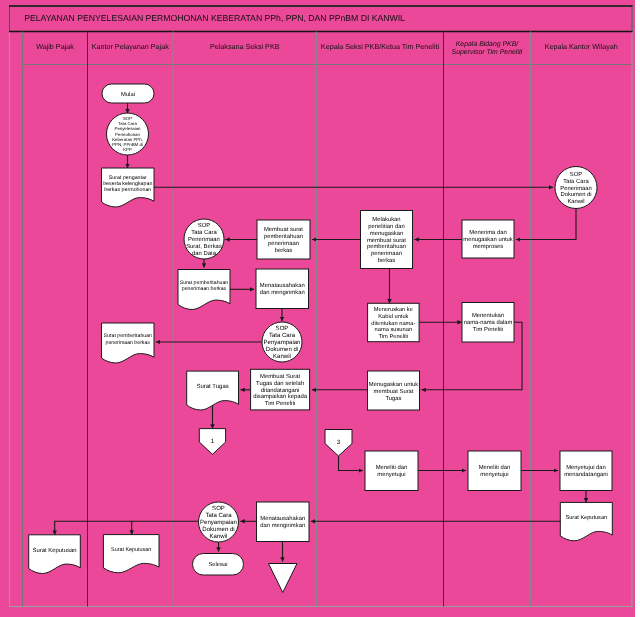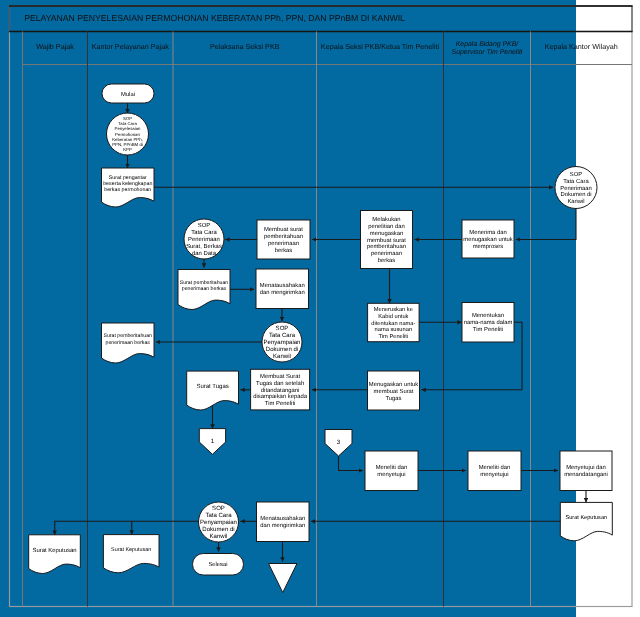--- a/index.html
+++ b/index.html
@@ -1,18 +1,18 @@
 <!DOCTYPE html>
 <html><head>
 <meta charset="utf-8">
 <title>Flowchart</title>
 <style>
   html,body{margin:0;padding:0;background:#ffffff;}
   body{width:640px;height:617px;overflow:hidden;font-family:"Liberation Sans",sans-serif;-webkit-font-smoothing:antialiased;text-rendering:geometricPrecision;}
-  #sheet{position:relative;width:576px;height:617px;background:#0369a1;}
+  #sheet{position:relative;width:635px;height:617px;background:#ec4899;}
   svg{display:block;}
   .shape{fill:#ffffff;stroke:#1a1a1a;stroke-width:1;}
   .conn{fill:none;stroke:#1a1a1a;stroke-width:1.1;}
   .ttl{font-size:8.7px;fill:#111;letter-spacing:-0.02px;}
   .hd{font-size:7.2px;fill:#111;}
   .hdi{font-size:6.9px;fill:#111;font-style:italic;}
 </style>
 </head>
 <body>
 

